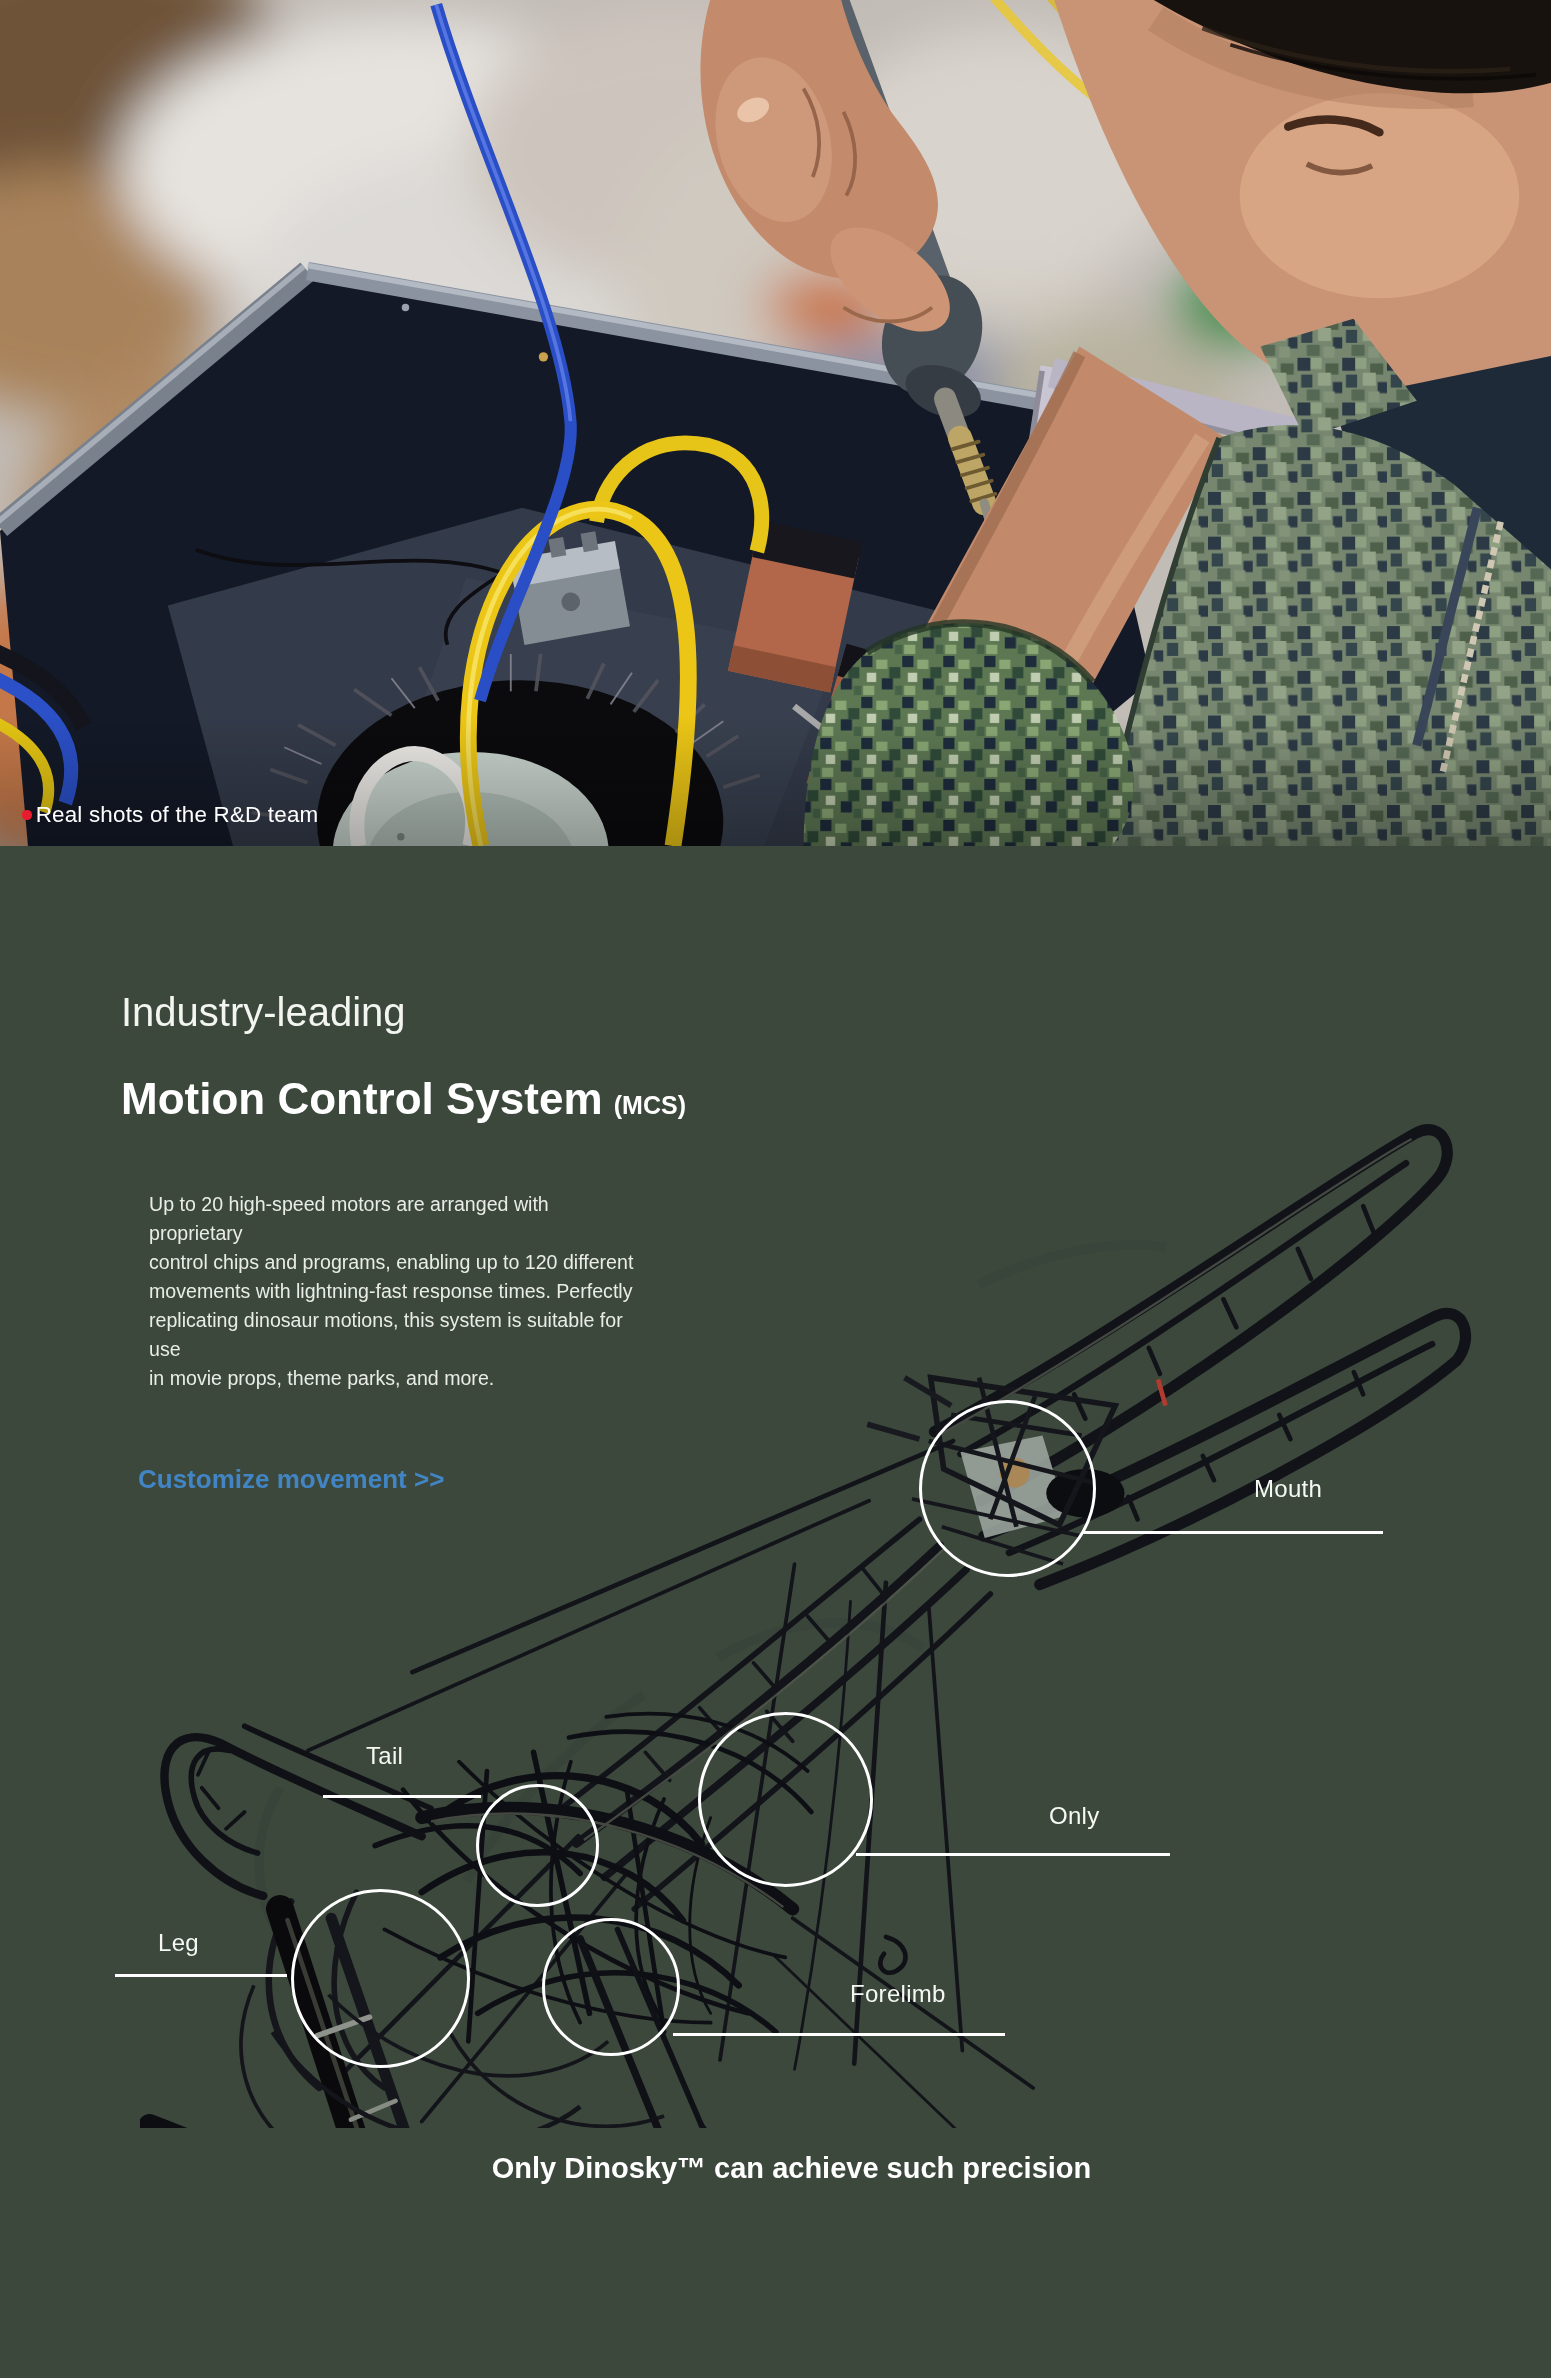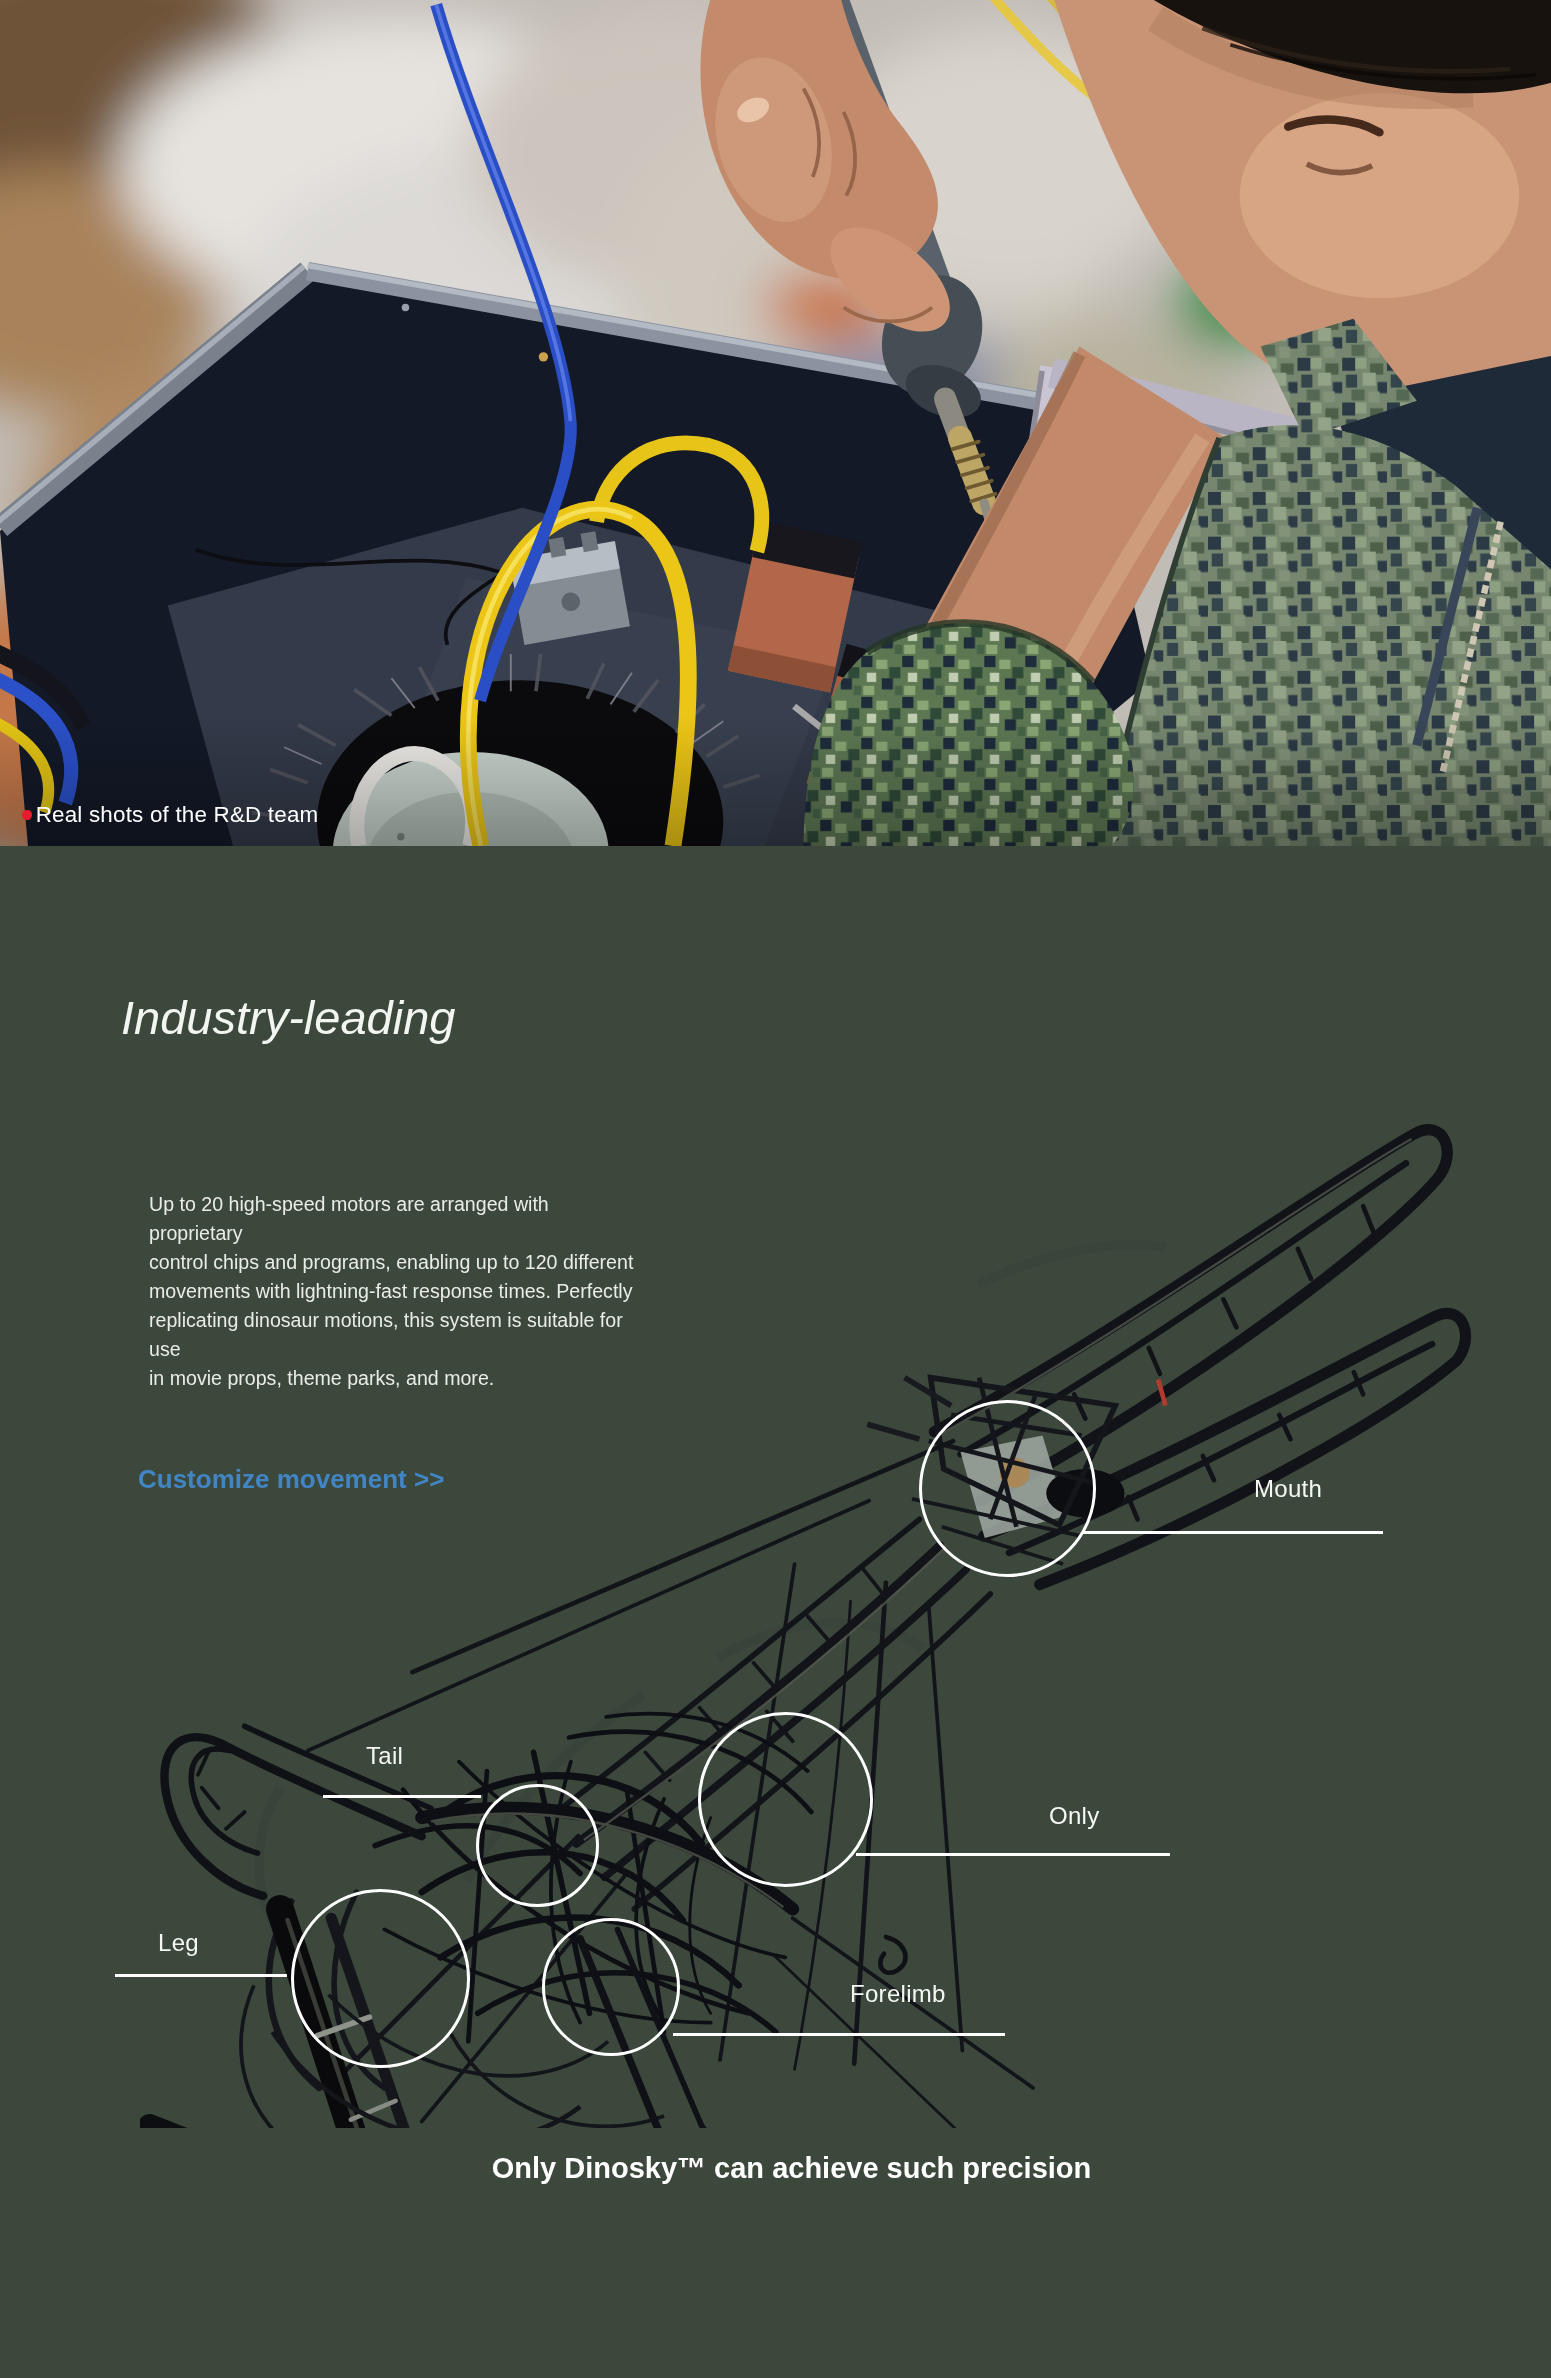--- a/index.html
+++ b/index.html
@@ -5,21 +5,21 @@
   html,body{margin:0;padding:0;background:#2e372e;}
   .page{position:relative;width:1551px;height:2378px;background:#3c483c;overflow:hidden;
         font-family:"Liberation Sans",sans-serif;}
   
   .photo{position:absolute;left:0;top:0;width:1551px;height:846px;overflow:hidden;}
   .photo svg{display:block;width:1551px;height:846px;}
   .caption{position:absolute;left:22.4px;top:802px;display:flex;align-items:center;gap:4px;
            color:#ffffff;font-size:22.4px;letter-spacing:0.2px;}
   .caption .dot{width:9.3px;height:9.3px;border-radius:50%;background:#e81c2e;flex:0 0 auto;}
   
-  .eyebrow{position:absolute;left:121px;top:990px;font-size:47px;font-weight:400;color:#f3f5f1;font-style:italic;}
+  .eyebrow{position:absolute;left:121px;top:990px;font-size:40px;font-weight:400;color:#f3f5f1;}
   .mcs-title{position:absolute;left:121px;top:1074px;margin:0;font-size:44px;font-weight:700;color:#ffffff;}
   .mcs-title .suffix{font-size:25px;margin-left:11.2px;font-weight:700;}
   .para{position:absolute;left:141px;width:485px;margin:8px;font-size:19.6px;line-height:29px;
         color:#eaede7;white-space:pre-line;}
   .p1{top:1182px;}
   .p2{top:1350px;}
   .cust-link{position:absolute;left:138px;top:1464px;font-size:26px;font-weight:700;
              color:#4285c5;text-decoration:none;cursor:pointer;}
   
   .dino-svg{position:absolute;left:140px;top:1098px;width:1352px;height:1030px;}
@@ -244,20 +244,21 @@
       <rect x="0" y="768" width="1664" height="140" fill="url(#vigB)"></rect>
     </svg>
 
     <div class="caption">
       <span class="dot"></span>
       <span>Real shots of the R&amp;D team</span>
     </div>
   </div>
 
   <div class="eyebrow">Industry-leading</div>
+  <h1 class="mcs-title"><span>Motion Control System</span><span class="suffix">(MCS)</span></h1>
   <p class="para p1">Up to 20 high-speed motors are arranged with proprietary
 control chips and programs, enabling up to 120 different
 movements with lightning-fast response times. Perfectly
 replicating dinosaur motions, this system is suitable for use
 in movie props, theme parks, and more.</p>
   <a class="cust-link">Customize movement &gt;&gt;</a>
 
   <svg class="dino-svg" viewBox="0 0 1450 1105">
     <g stroke="#36413a" stroke-width="10" opacity="0.55" fill="none">
       <path d="M540,640 C450,700 390,770 350,840"></path>

